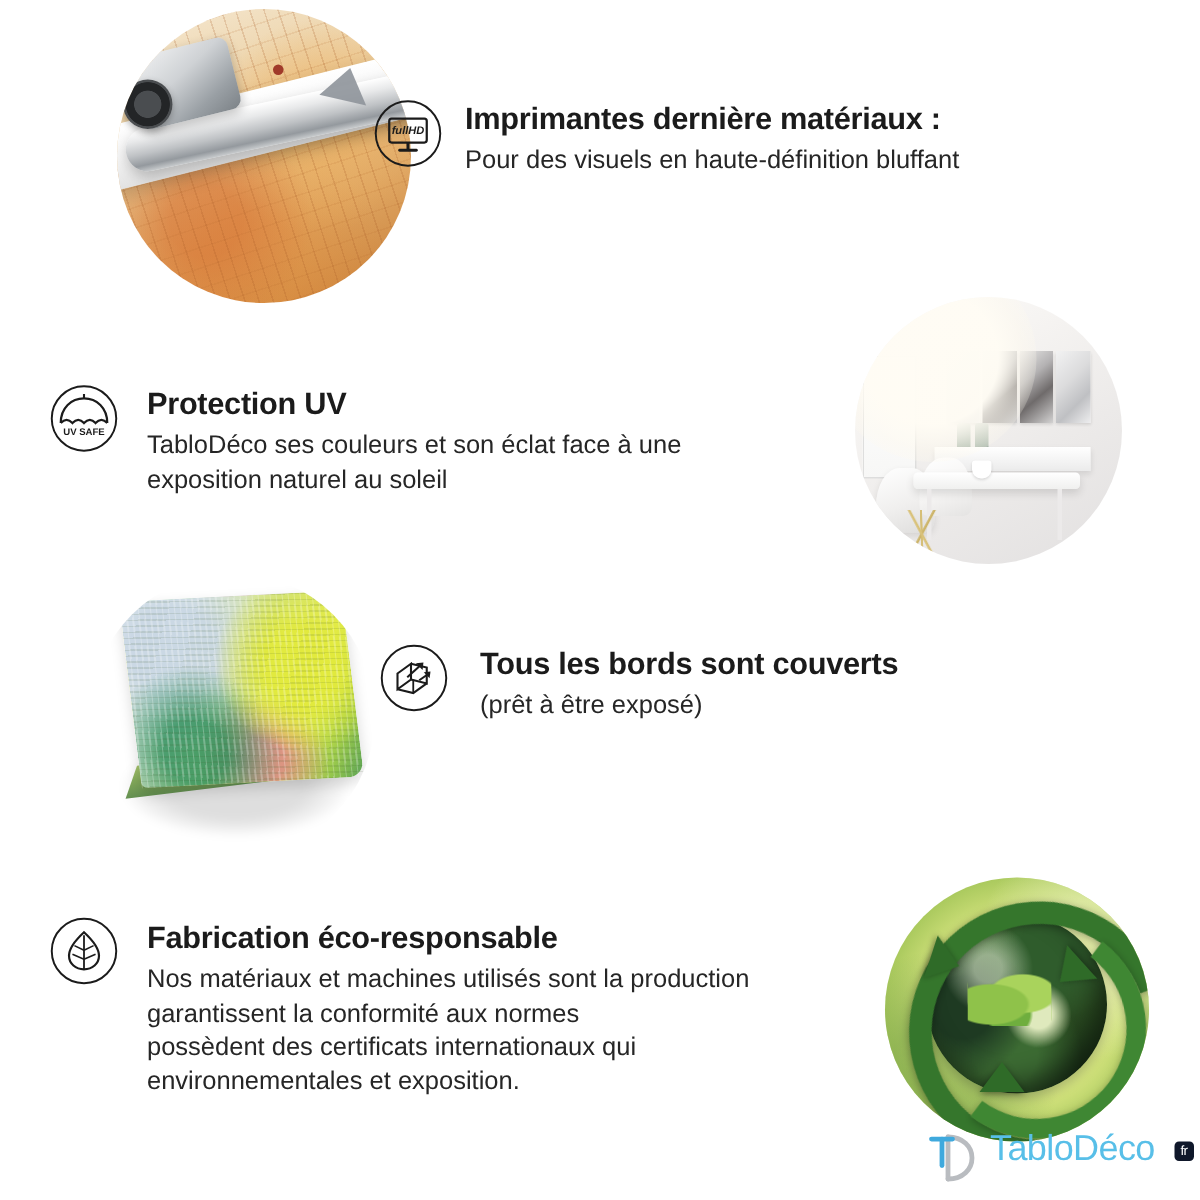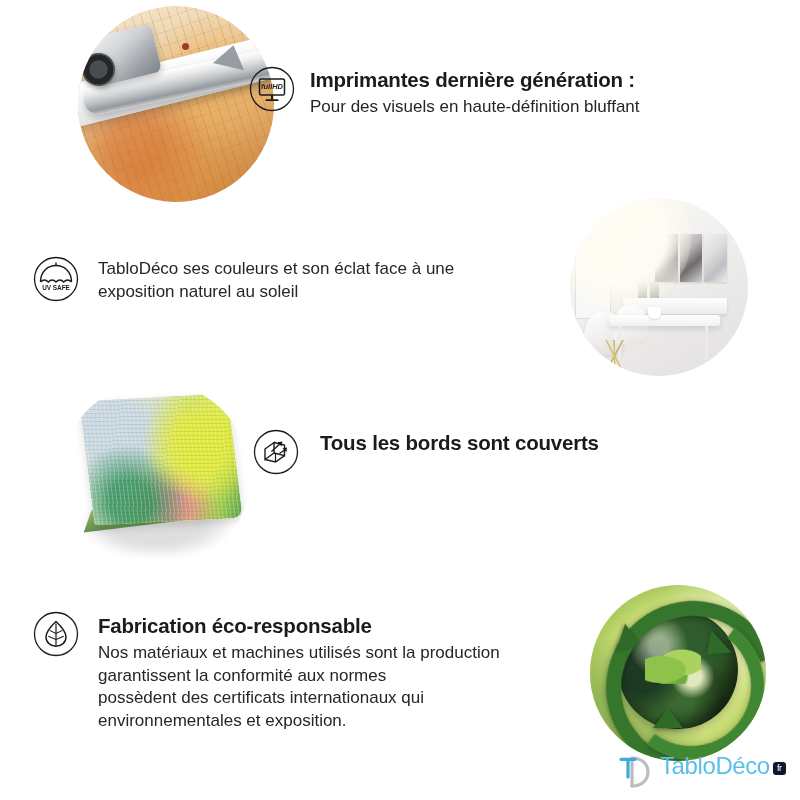--- a/index.html
+++ b/index.html
@@ -372,21 +372,21 @@
   .logo-fr {
     display: inline-flex;
     align-items: center;
     justify-content: center;
     width: 13px;
     height: 13px;
     border-radius: 3px;
     background: #0f172a;
     color: #ffffff;
     font-size: 9px;
-    margin-left: 3px;
+    margin-left: 13px;
     vertical-align: 3px;
   }
 </style>
 </head>
 <body>
 
 <div class="page">
 
   <div class="photo photo-printer" style="left:78px; top:6px; width:196px; height:196px;">
     <div class="map-lines"></div>
@@ -402,21 +402,21 @@
     <svg class="icon-svg" viewBox="0 0 46 46">
       <circle cx="23" cy="23" r="21.5" fill="none" stroke="#1b1b1b" stroke-width="1.3"></circle>
       <rect x="10.5" y="13" width="25" height="16" rx="1.6" fill="none" stroke="#1b1b1b" stroke-width="1.5"></rect>
       <rect x="22" y="29" width="2" height="4.4" fill="#1b1b1b"></rect>
       <rect x="16.5" y="33.2" width="13" height="1.9" rx="0.9" fill="#1b1b1b"></rect>
       <text x="23" y="23.4" text-anchor="middle" font-family="Liberation Sans, sans-serif" font-size="7.4" font-weight="bold" font-style="italic" fill="#1b1b1b">fullHD</text>
     </svg>
   </div>
 
   <div class="feature-text" style="left:310px; top:68px; width:420px;">
-    <p class="feature-title">Imprimantes dernière génération :</p>
+    <p class="feature-title">Imprimantes dernière matériaux :</p>
     <p class="feature-desc">
       <span>Pour des visuels en haute-définition bluffant</span>
     </p>
   </div>
 
   <div class="photo photo-interior" style="left:570px; top:198px; width:178px; height:178px;">
     <div class="window"></div>
     <div class="art">
       <i></i>
       <i></i>
@@ -440,20 +440,21 @@
     <svg class="icon-svg" viewBox="0 0 46 46">
       <circle cx="23" cy="23" r="21.5" fill="none" stroke="#1b1b1b" stroke-width="1.3"></circle>
       <path d="M7.5 26 C7.5 15.8 14.6 9.6 23 9.6 C31.4 9.6 38.5 15.8 38.5 26" fill="none" stroke="#1b1b1b" stroke-width="1.5"></path>
       <path d="M7.5 26 q3.9 -4.2 7.8 0 q3.9 -4.2 7.7 0 q3.9 -4.2 7.7 0 q3.9 -4.2 7.8 0" fill="none" stroke="#1b1b1b" stroke-width="1.5"></path>
       <line x1="23" y1="9.6" x2="23" y2="6.6" stroke="#1b1b1b" stroke-width="1.4"></line>
       <text x="23" y="33.8" text-anchor="middle" font-family="Liberation Sans, sans-serif" font-size="6.4" font-weight="bold" fill="#1b1b1b">UV SAFE</text>
     </svg>
   </div>
 
   <div class="feature-text" style="left:98px; top:258px; width:440px;">
+    <p class="feature-title">Protection UV</p>
     <p class="feature-desc">
       <span>TabloDéco ses couleurs et son éclat face à une</span>
       <span>exposition naturel au soleil</span>
     </p>
   </div>
 
   <div class="photo photo-canvas" style="left:60px; top:382px; width:190px; height:190px;">
     <div class="shadow"></div>
     <div class="edge"></div>
     <div class="face"></div>
@@ -469,20 +470,21 @@
       <path d="M18.5 22.5 L28.5 13.5" fill="none" stroke="#1b1b1b" stroke-width="1.4"></path>
       <path d="M24.3 13.2 L29.3 12.6 L28.7 17.6 Z" fill="#1b1b1b"></path>
       <path d="M26.5 24.5 L33 20" fill="none" stroke="#1b1b1b" stroke-width="1.4"></path>
       <path d="M29.5 19.2 L34 18.6 L33.4 23.2 Z" fill="#1b1b1b"></path>
     </svg>
   </div>
 
   <div class="feature-text" style="left:320px; top:431px; width:420px;">
     <p class="feature-title">Tous les bords sont couverts</p>
     <p class="feature-desc">
+      <span>(prêt à être exposé)</span>
     </p>
   </div>
 
   <div class="photo photo-globe" style="left:590px; top:585px; width:176px; height:176px;">
     <div class="blur"></div>
     <div class="earth"></div>
     <div class="band"></div>
     <div class="band2"></div>
     <div class="arrow" style="left:14%; top:26%; transform:rotate(108deg);"></div>
     <div class="arrow" style="left:62%; top:30%; transform:rotate(-132deg);"></div>

